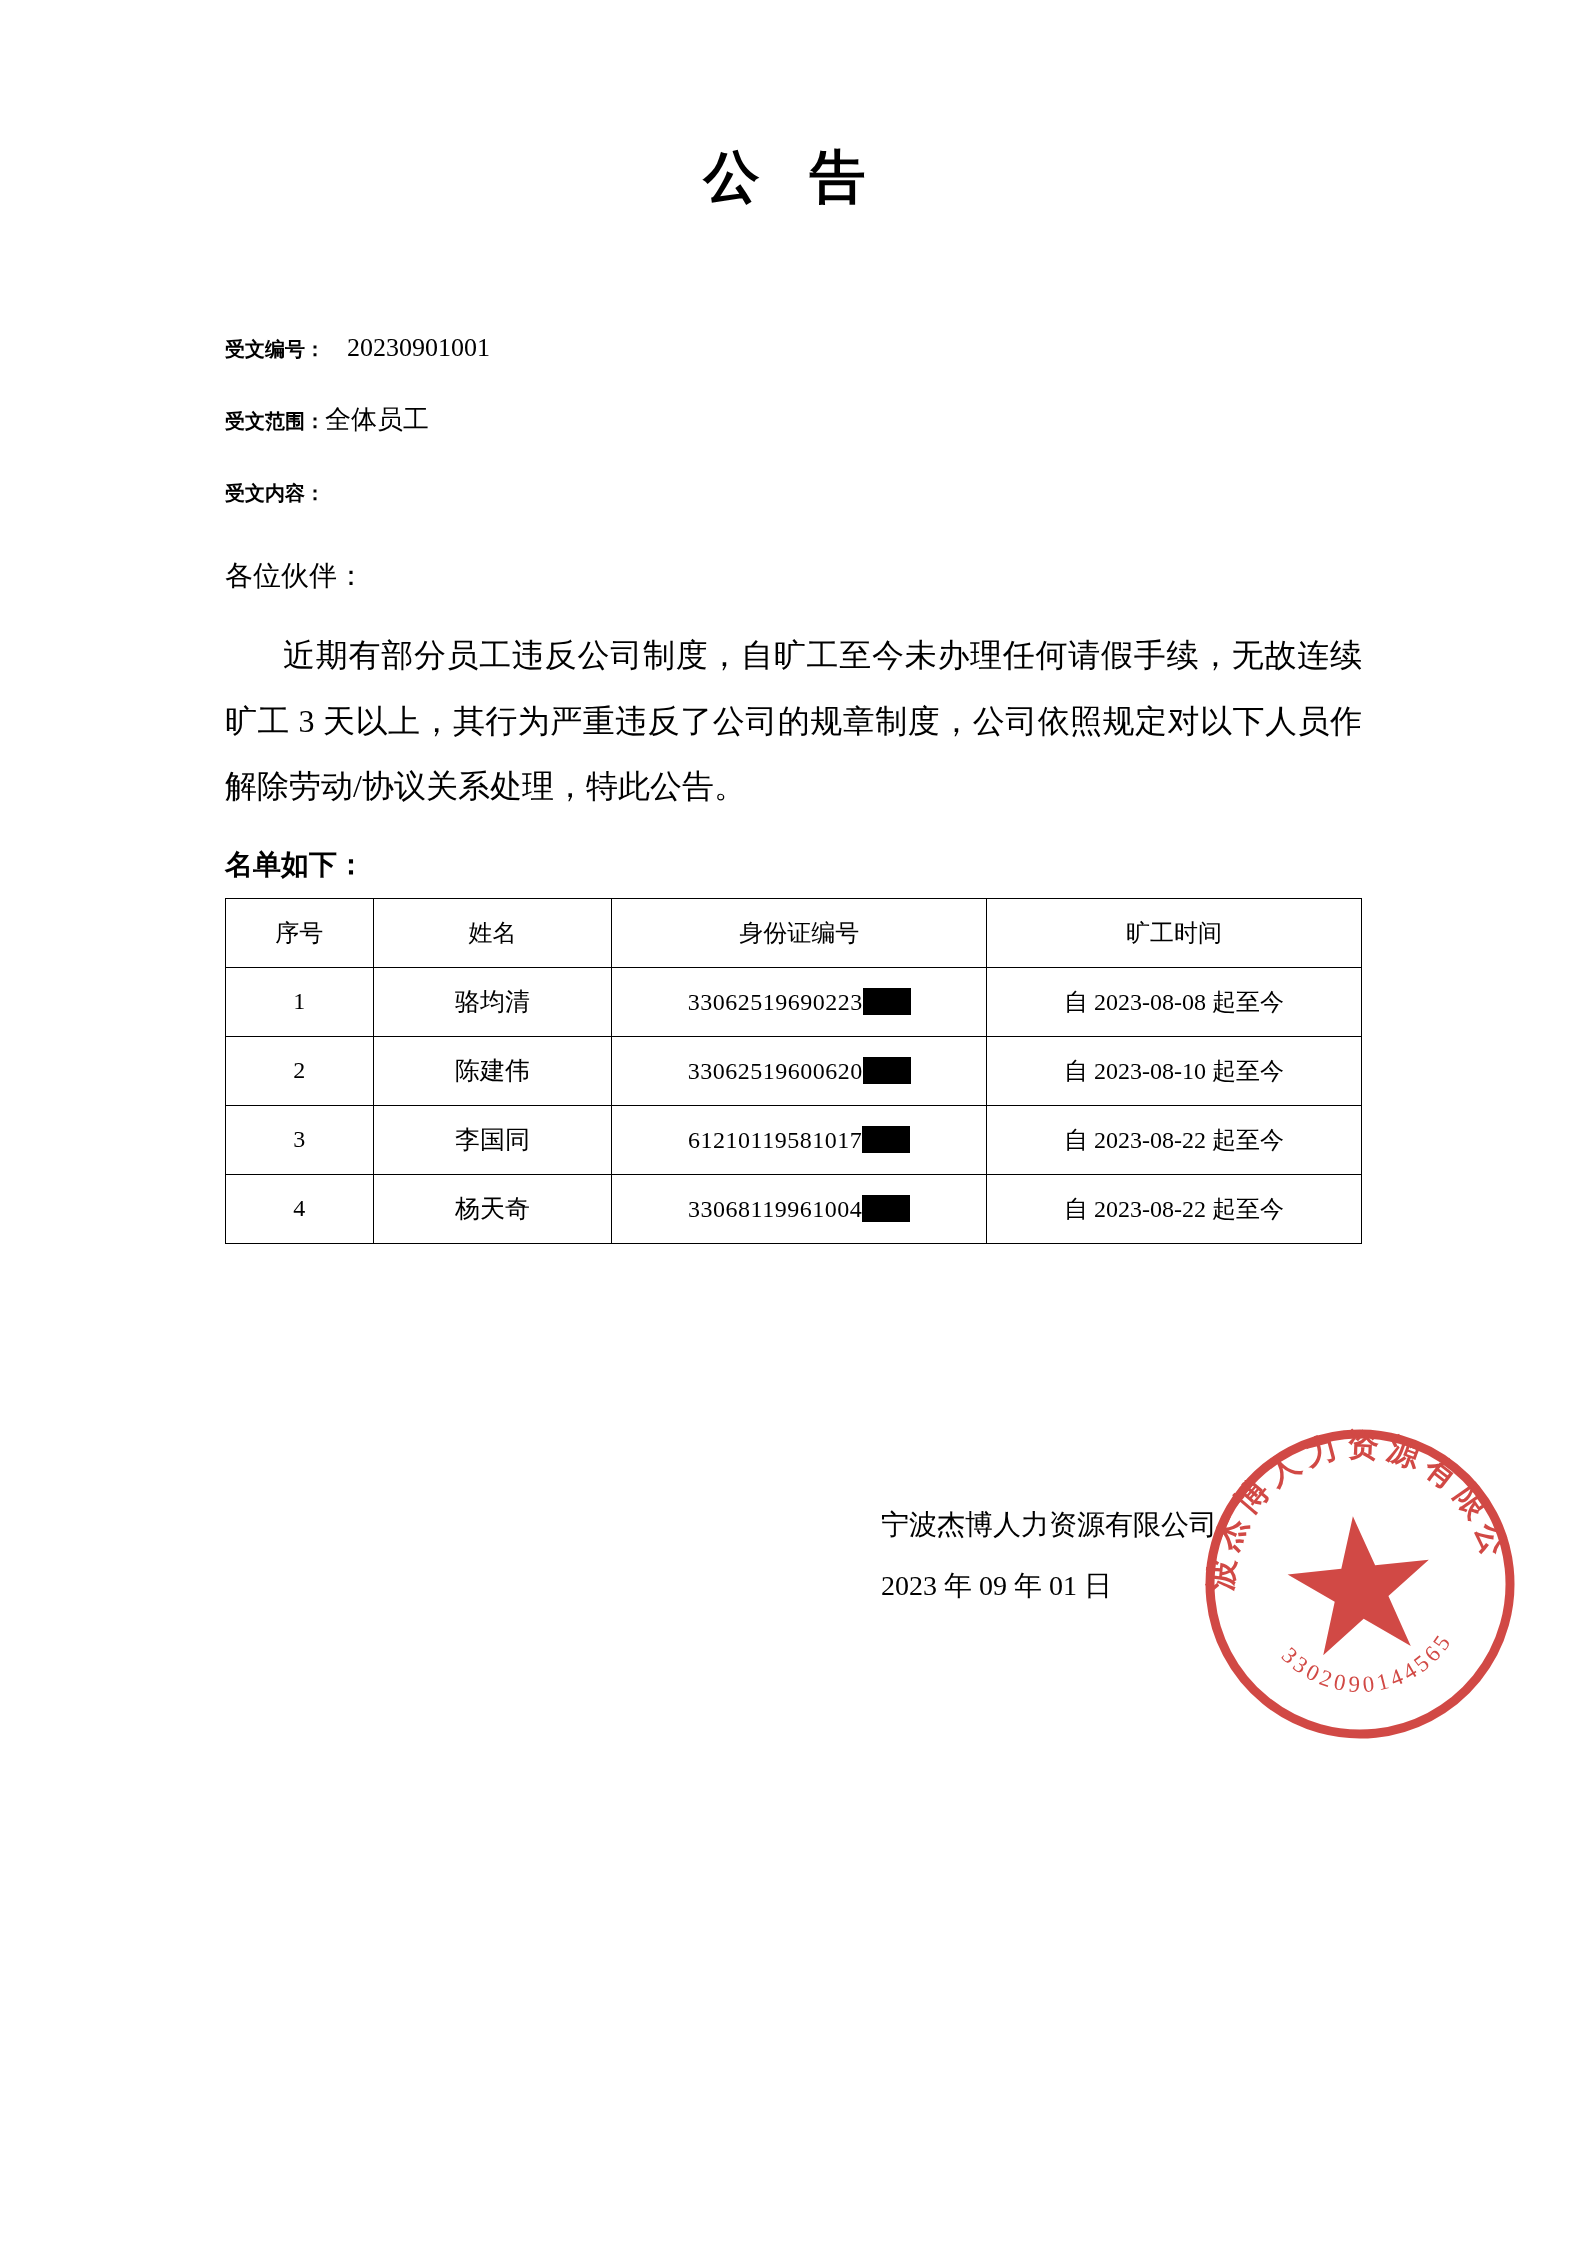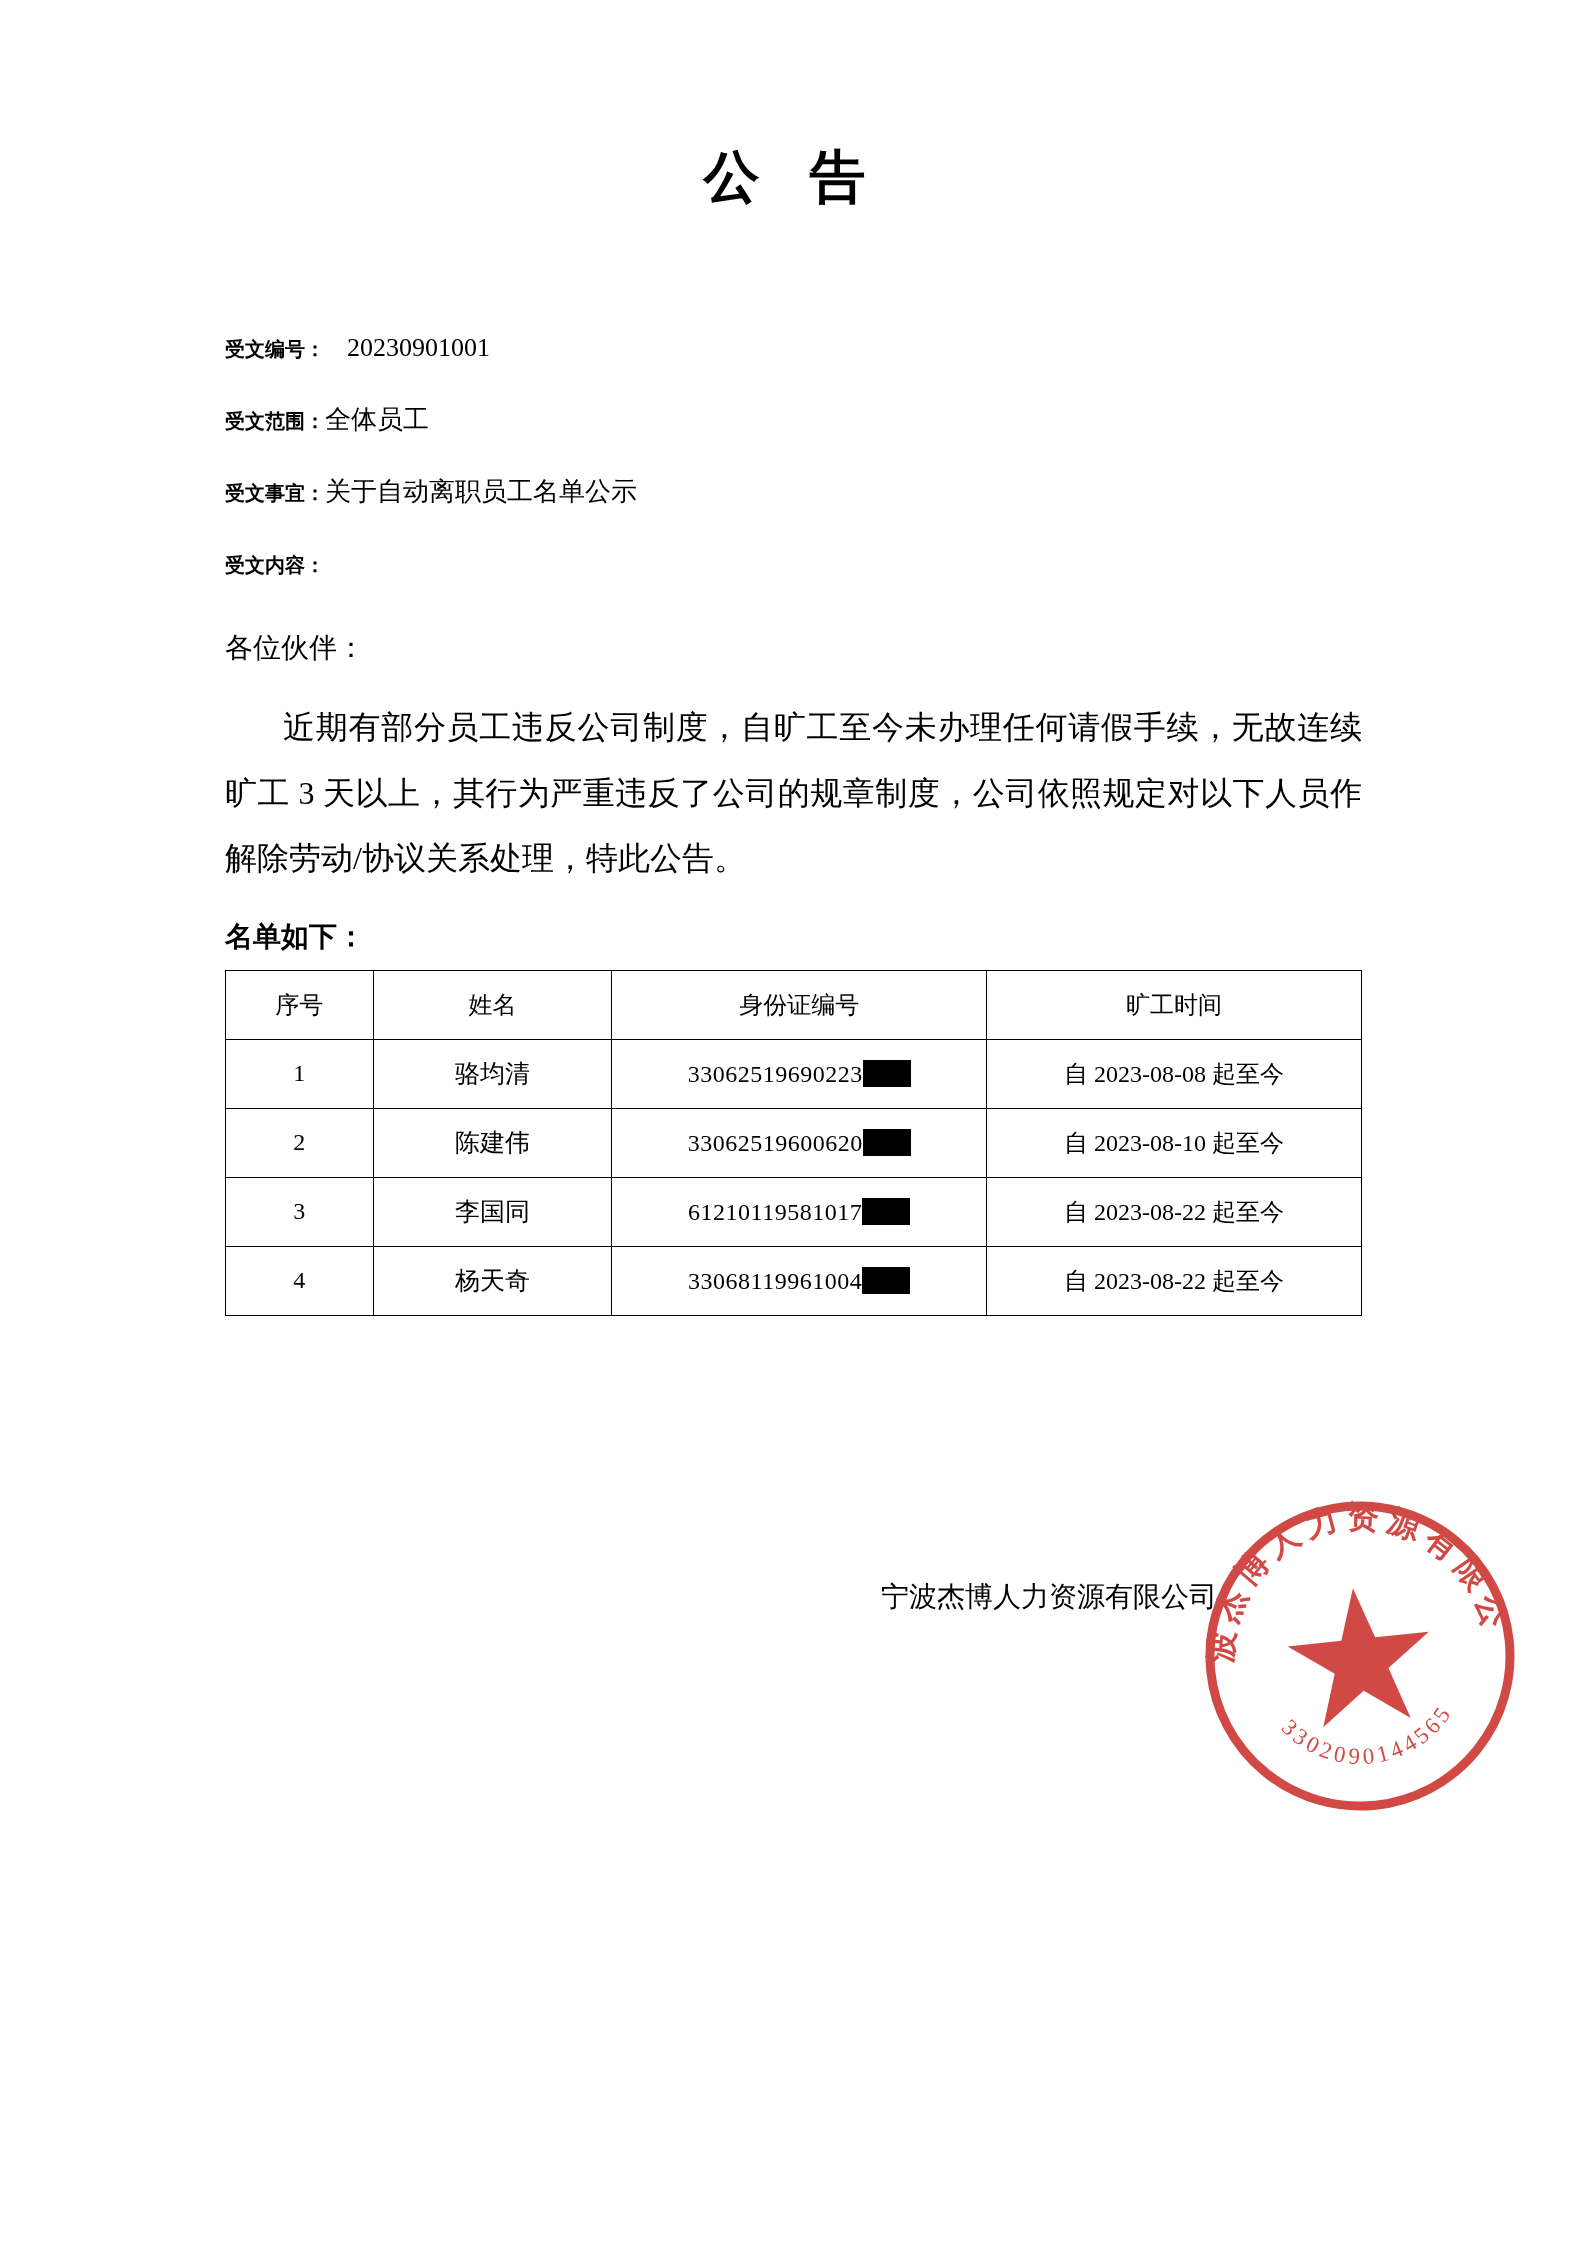--- a/index.html
+++ b/index.html
@@ -140,23 +140,20 @@
   <div class="doc-title">公 告</div>
 
   <div class="meta-block">
     <div class="meta-row">
       <span class="meta-label">受文编号：</span><span class="meta-value num">20230901001</span>
     </div>
     <div class="meta-row">
       <span class="meta-label">受文范围：</span><span class="meta-value">全体员工</span>
     </div>
     <div class="meta-row">
-      <span class="meta-label">受文事宜：</span><span class="meta-value">关于自动离职员工名单公示</span>
-    </div>
-    <div class="meta-row">
       <span class="meta-label">受文内容：</span><span class="meta-value"></span>
     </div>
   </div>
 
   <div class="greeting">各位伙伴：</div>
 
   <p class="body-para">近期有部分员工违反公司制度，自旷工至今未办理任何请假手续，无故连续旷工 3 天以上，其行为严重违反了公司的规章制度，公司依照规定对以下人员作解除劳动/协议关系处理，特此公告。</p>
 
   <div class="list-label">名单如下：</div>
 
@@ -199,20 +196,21 @@
         <td class="name">杨天奇</td>
         <td><span class="idnum">33068119961004</span><span class="redact"></span></td>
         <td>自 2023-08-22 起至今</td>
       </tr>
     </tbody>
   </table>
 
   <div class="sign-area">
     <div class="sign-lines">
       <div>宁波杰博人力资源有限公司</div>
+      <div>2023 年 09 年 01 日</div>
     </div>
 
     <div class="stamp">
       <svg width="360" height="360" viewBox="0 0 360 360" xmlns="http://www.w3.org/2000/svg">
         <defs>
           <path id="arcTop" d="M 52,180 A 128,128 0 0 1 308,180" fill="none"></path>
           <path id="arcBottom" d="M 72,180 A 108,108 0 0 0 288,180" fill="none"></path>
         </defs>
         <g opacity="0.82" transform="rotate(-6 180 180)">
           <circle cx="180" cy="180" r="150" fill="none" stroke="#c8221d" stroke-width="9"></circle>

